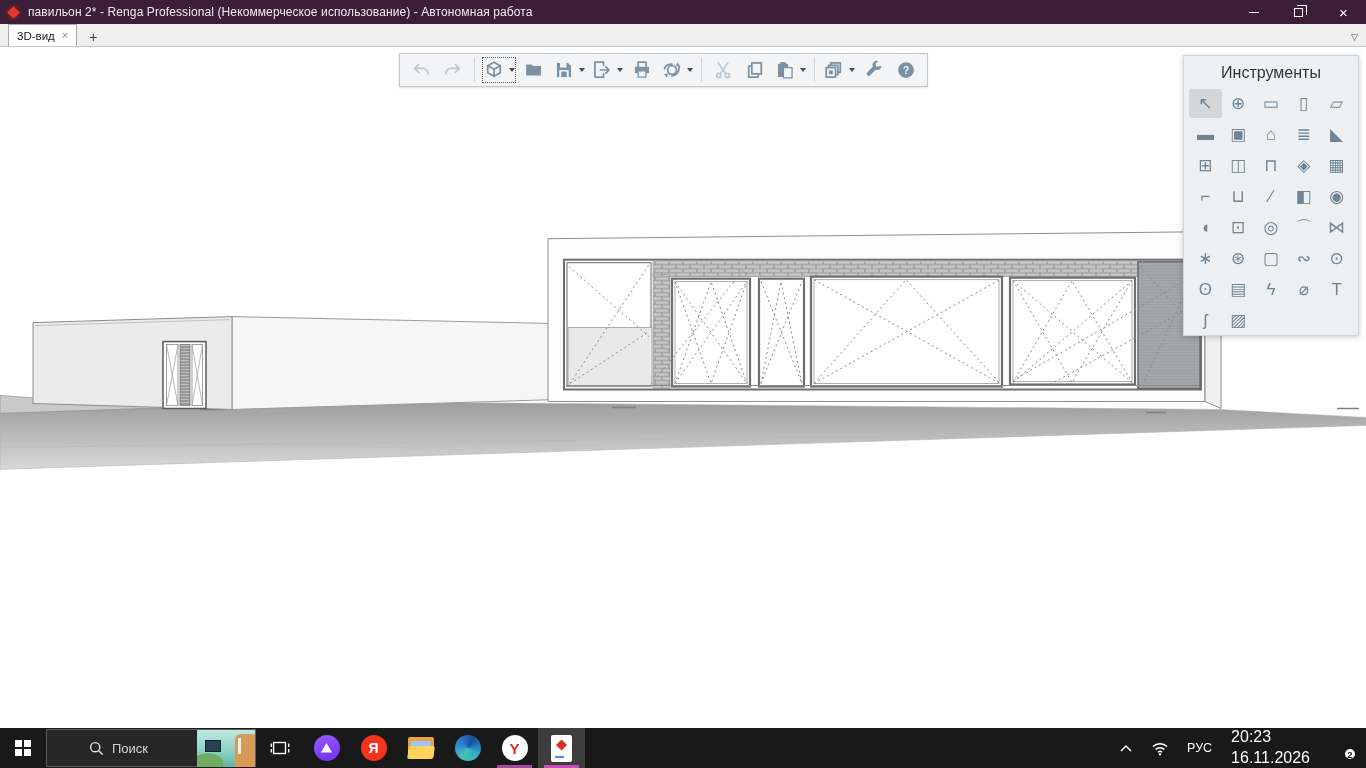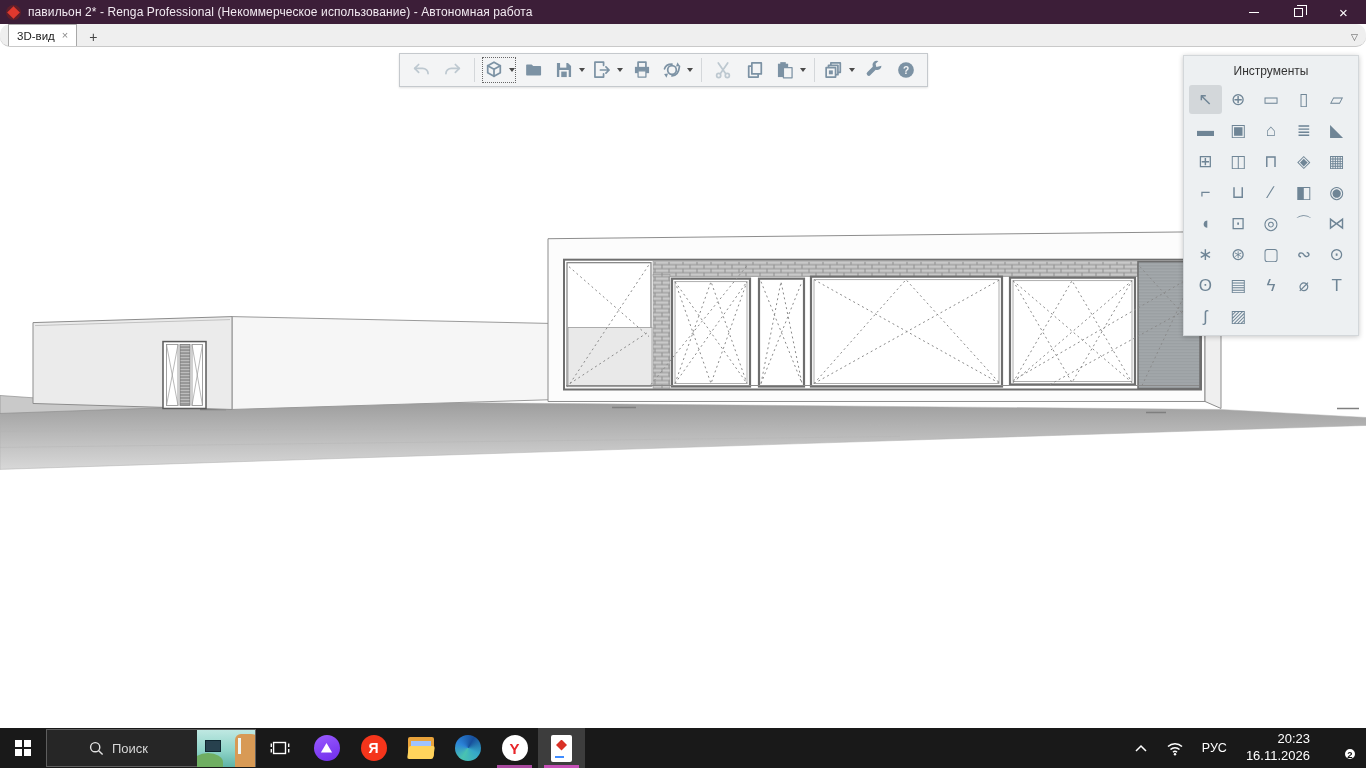--- a/index.html
+++ b/index.html
@@ -12,21 +12,21 @@
   .app-ico::before { content:""; position:absolute; left:3px; top:3px; width:9px; height:9px; background:#e0392e; transform:rotate(45deg); }
   .title-text { font-size:12px; letter-spacing:.1px; }
   .win-controls { margin-left:auto; display:flex; height:100%; }
   .wc { width:45px; height:100%; display:flex; align-items:center; justify-content:center; color:#fff; background:transparent; border:none; cursor:default; }
   .wc-min i { display:block; width:10px; height:1px; background:#fff; }
   .wc-max i { display:block; width:9px; height:9px; border:1px solid #fff; position:relative; }
   .wc-max i::before { content:""; position:absolute; left:2px; top:-4px; width:9px; height:9px; border:1px solid #fff; border-left:none; border-bottom:none; }
   .wc-close { font-size:15px; line-height:1; }
 
   
-  .tabbar { height:23px; background:#efefef; border-bottom:1px solid #c9c9c9; display:flex; align-items:flex-end; position:relative;border-radius:10px; }
+  .tabbar { height:23px; background:#efefef; border-bottom:1px solid #c9c9c9; display:flex; align-items:flex-end; position:relative; }
   .tab { height:22px; background:#fff; border:1px solid #a8a8a8; border-bottom:none; margin-left:8px; padding:0 8px; display:flex; align-items:center; gap:7px; font-size:11.5px; color:#222; }
   .tab-close { color:#8a8a8a; font-size:11px; line-height:1; cursor:default; }
   .tab-new { width:20px; height:19px; margin-left:6px; border:none; background:transparent; color:#444; font-size:14px; line-height:1; }
   .tab-overflow { position:absolute; right:8px; bottom:4px; font-size:9px; color:#555; }
 
   
   .canvas { position:absolute; left:0; top:48px; width:1366px; height:680px; background:#fff; overflow:hidden; }
   .scene-svg { position:absolute; left:0; top:0; width:1366px; height:680px; }
 
   
@@ -36,21 +36,21 @@
     border:none; background:transparent; color:#7c92a4; }
   .tb-btn.disabled { color:#bdc8d0; }
   .tb-btn.selected { outline:1px dotted #666; outline-offset:-2px; }
   .tb-btn svg { width:22px; height:22px; display:block; }
   .dd { width:0; height:0; border-left:3.5px solid transparent; border-right:3.5px solid transparent; border-top:4px solid #4a4a4a; margin-left:2px; }
   .tb-sep { width:1px; height:24px; background:#d4d7da; margin:0 4px; }
 
   
   .tools-panel { position:absolute; left:1183px; top:7px; width:176px; height:281px;
     background:#edf0f2; border:1px solid #d3d7da; box-shadow:0 1px 5px rgba(0,0,0,.22); padding:5px 5px 6px; }
-  .tools-title { text-align:center; font-size:12px; color:#333; margin:3px 0 7px; }
+  .tools-title { text-align:center; font-size:16px; color:#333; margin:3px 0 7px; }
   .tools-grid { display:grid; grid-template-columns:repeat(5,1fr); row-gap:2px; }
   .tool { height:29px; display:flex; align-items:center; justify-content:center; border-radius:3px; }
   .tool.sel { background:#d3d7da; }
   .tool .glyph { font-size:17px; color:#6f8596; line-height:1; }
 
   
   .taskbar { position:absolute; left:0; bottom:0; width:1366px; height:40px; background:#191919; display:flex; align-items:stretch; color:#e8e8e8; }
   .tb-item { display:flex; align-items:center; justify-content:center; border:none; background:transparent; position:relative; }
   .start { width:46px; }
   .winlogo { display:grid; grid-template-columns:7px 7px; grid-template-rows:7px 7px; gap:1.5px; }
@@ -77,21 +77,21 @@
   .folder { width:26px; height:22px; position:relative; }
   .folder .back { position:absolute; left:0; top:0; width:26px; height:20px; background:#e9a33b; border-radius:2px; }
   .folder .doc { position:absolute; left:3px; top:4px; width:20px; height:10px; background:#9fc3ff; }
   .folder .front { position:absolute; left:0; bottom:0; width:26px; height:13px; background:#ffd35c; border-radius:2px; transform:skewX(-8deg); }
   .renga-doc { width:21px; height:27px; background:#fff; border-radius:2px; position:relative; }
   .renga-doc::before { content:""; position:absolute; left:5px; top:5px; width:11px; height:11px; background:#d93025; clip-path:polygon(50% 0,100% 50%,50% 100%,0 50%); }
   .renga-doc::after { content:""; position:absolute; left:4px; bottom:4px; width:9px; height:2px; background:#3f8cff; }
   .tray { margin-left:auto; display:flex; align-items:center; gap:4px; padding-right:6px; }
   .tray-btn { display:flex; align-items:center; justify-content:center; border:none; background:transparent; color:#fff; padding:12px 7px; height:100%; }
   .lang { font-size:12.5px; color:#fff; }
-  .clock { text-align:right; font-size:13px; line-height:1.3; color:#fff; padding:8px 8px; }
+  .clock { text-align:left; font-size:16px; line-height:1.3; color:#fff; padding:8px 8px; }
   .notif { position:relative; width:24px; height:20px; }
   .notif .bubble { width:21px; height:17px; background:#fff; border-radius:2px; position:relative; }
   .notif .bubble i { position:absolute; left:3px; height:1.5px; background:#191919; width:13px; }
   .notif .badge { position:absolute; right:-4px; bottom:-3px; width:14px; height:14px; border-radius:50%; background:#fff; border:2px solid #191919; color:#111; font-size:9.5px; font-weight:bold; display:flex; align-items:center; justify-content:center; }
 </style>
 </head>
 <body>
 
 <div class="titlebar">
   <span class="app-ico"></span>

